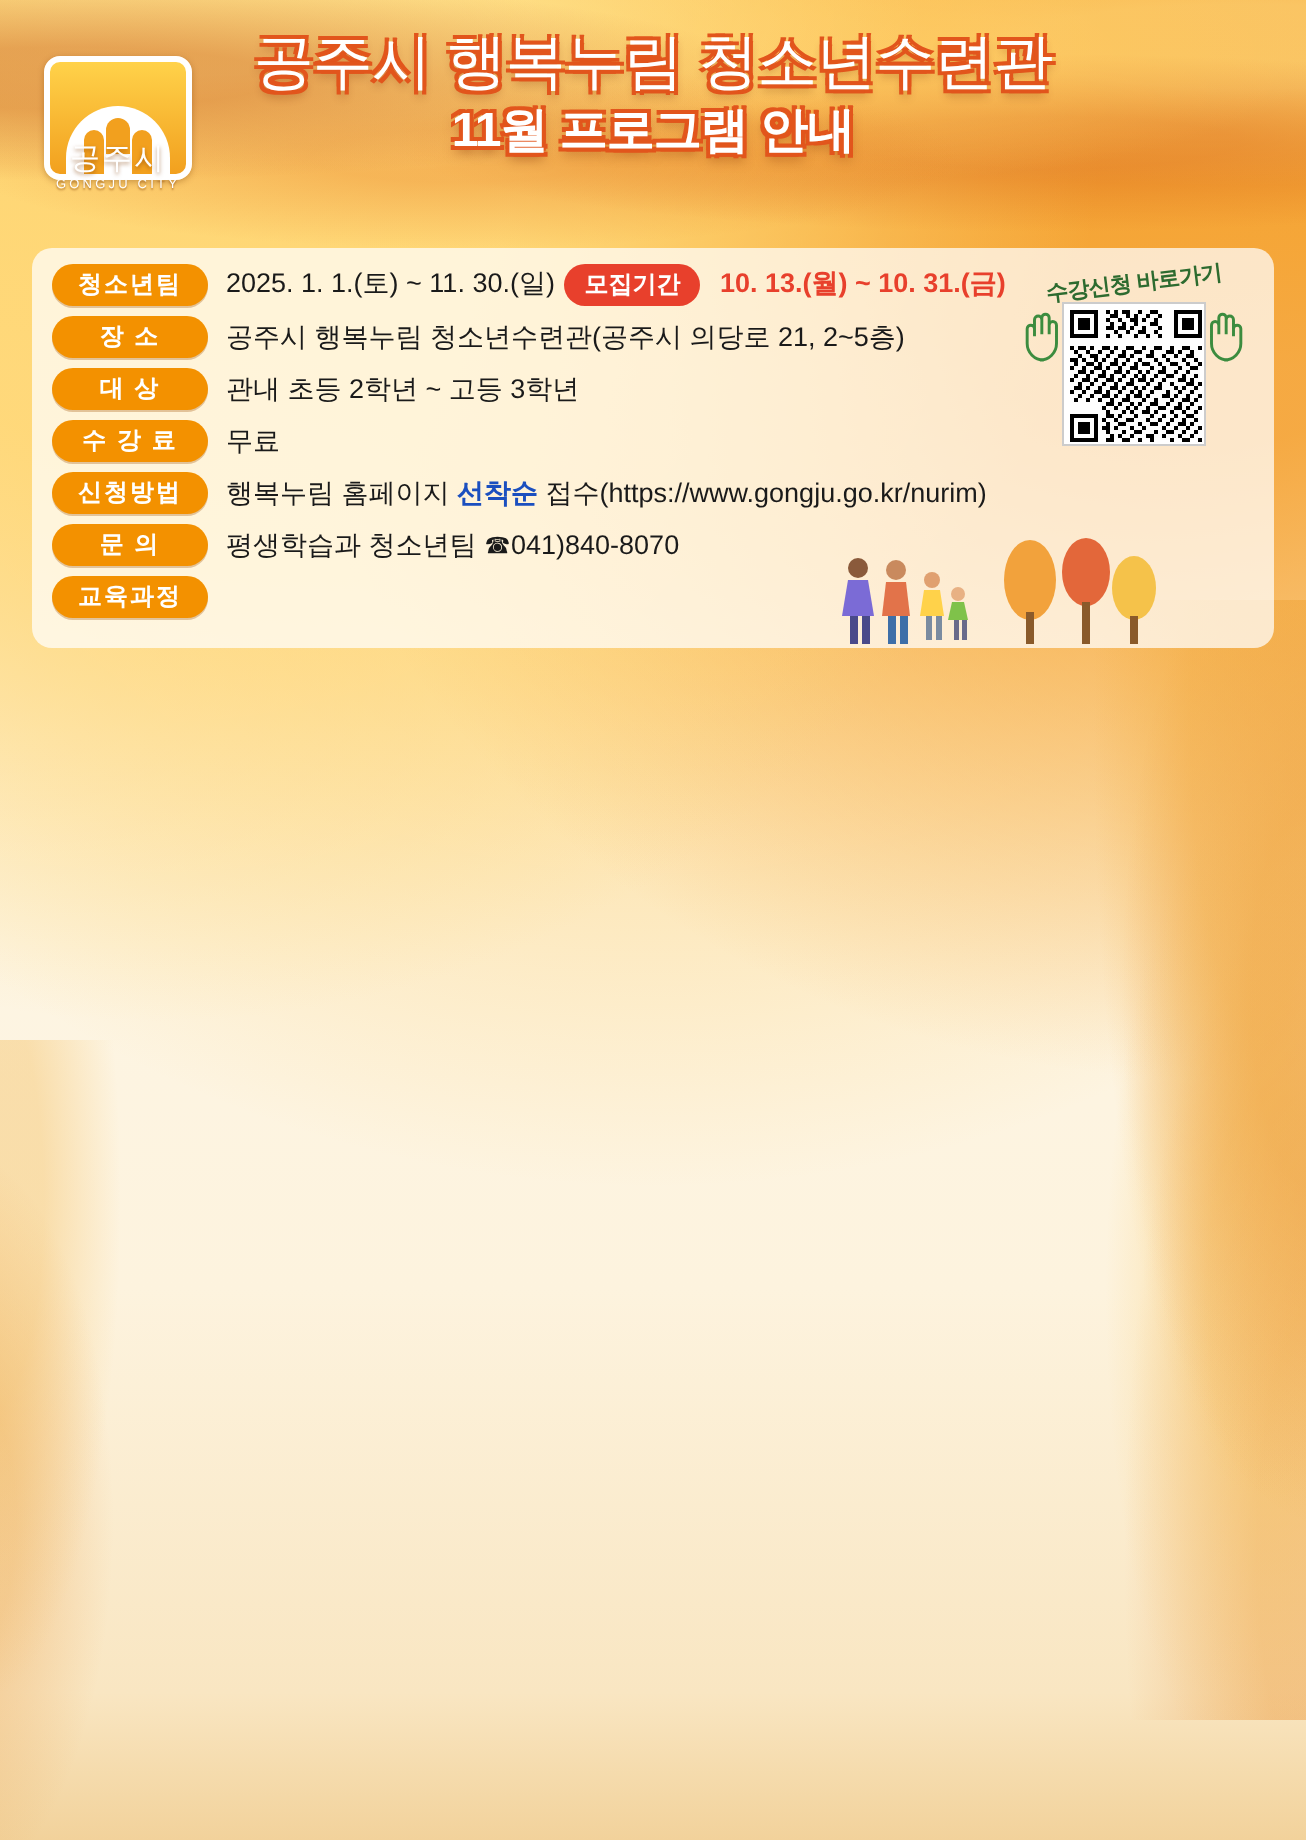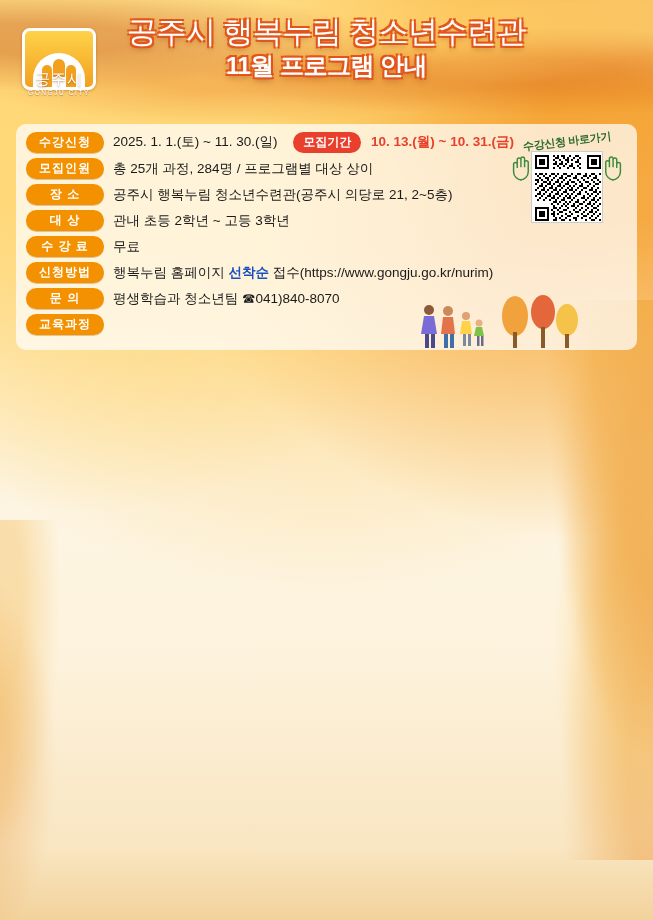--- a/index.html
+++ b/index.html
@@ -108,21 +108,21 @@
     flex:0 0 78px; height:21px; border-radius:11px;
     background:#f39100; color:#fff; font-size:12px; font-weight:bold;
     display:flex; align-items:center; justify-content:center; letter-spacing:1px;
     box-shadow:0 1px 0 rgba(160,80,0,.3);
   }
   .info-val{
     margin-left:9px; font-size:13.5px; color:#1a1a1a; white-space:nowrap;
   }
   .pill-red{
     display:inline-block; background:#e8402c; color:#fff; font-size:12px; font-weight:bold;
-    border-radius:11px; padding:2px 10px; margin:0 6px 0 12px; vertical-align:middle;
+    border-radius:11px; padding:2px 10px; margin:0 6px 0 1px; vertical-align:middle;
   }
   .red-strong{ color:#e8402c; font-weight:bold; }
   .blue-strong{ color:#1b4fbf; font-weight:bold; }
   .qr-wrap{
     position:absolute; right:14px; top:10px; width:112px; text-align:center;
   }
   .qr-label{
     font-size:11px; color:#2d6b2f; font-weight:bold; transform:rotate(-7deg);
     margin-bottom:2px; letter-spacing:-.3px;
   }
@@ -184,32 +184,28 @@
   </div>
   <div class="title-wrap">
     <div class="title1">공주시 행복누림 청소년수련관</div>
     <div class="title2">11월 프로그램 안내</div>
   </div>
 </div>
 
 <div class="info">
 
   <div class="info-row">
-    <div class="tag">수강신청</div>
+    <div class="tag">청소년팀</div>
     <div class="info-val">
       <span>2025. 1. 1.(토) ~ 11. 30.(일)</span>
       <span class="pill-red">모집기간</span>
       <span class="red-strong">10. 13.(월) ~ 10. 31.(금)</span>
     </div>
   </div>
 
-  <div class="info-row">
-    <div class="tag">모집인원</div>
-    <div class="info-val">총 25개 과정, 284명 / 프로그램별 대상 상이</div>
-  </div>
 
   <div class="info-row">
     <div class="tag">장    소</div>
     <div class="info-val">공주시 행복누림 청소년수련관(공주시 의당로 21, 2~5층)</div>
   </div>
 
   <div class="info-row">
     <div class="tag">대    상</div>
     <div class="info-val">관내 초등 2학년 ~ 고등 3학년</div>
   </div>

